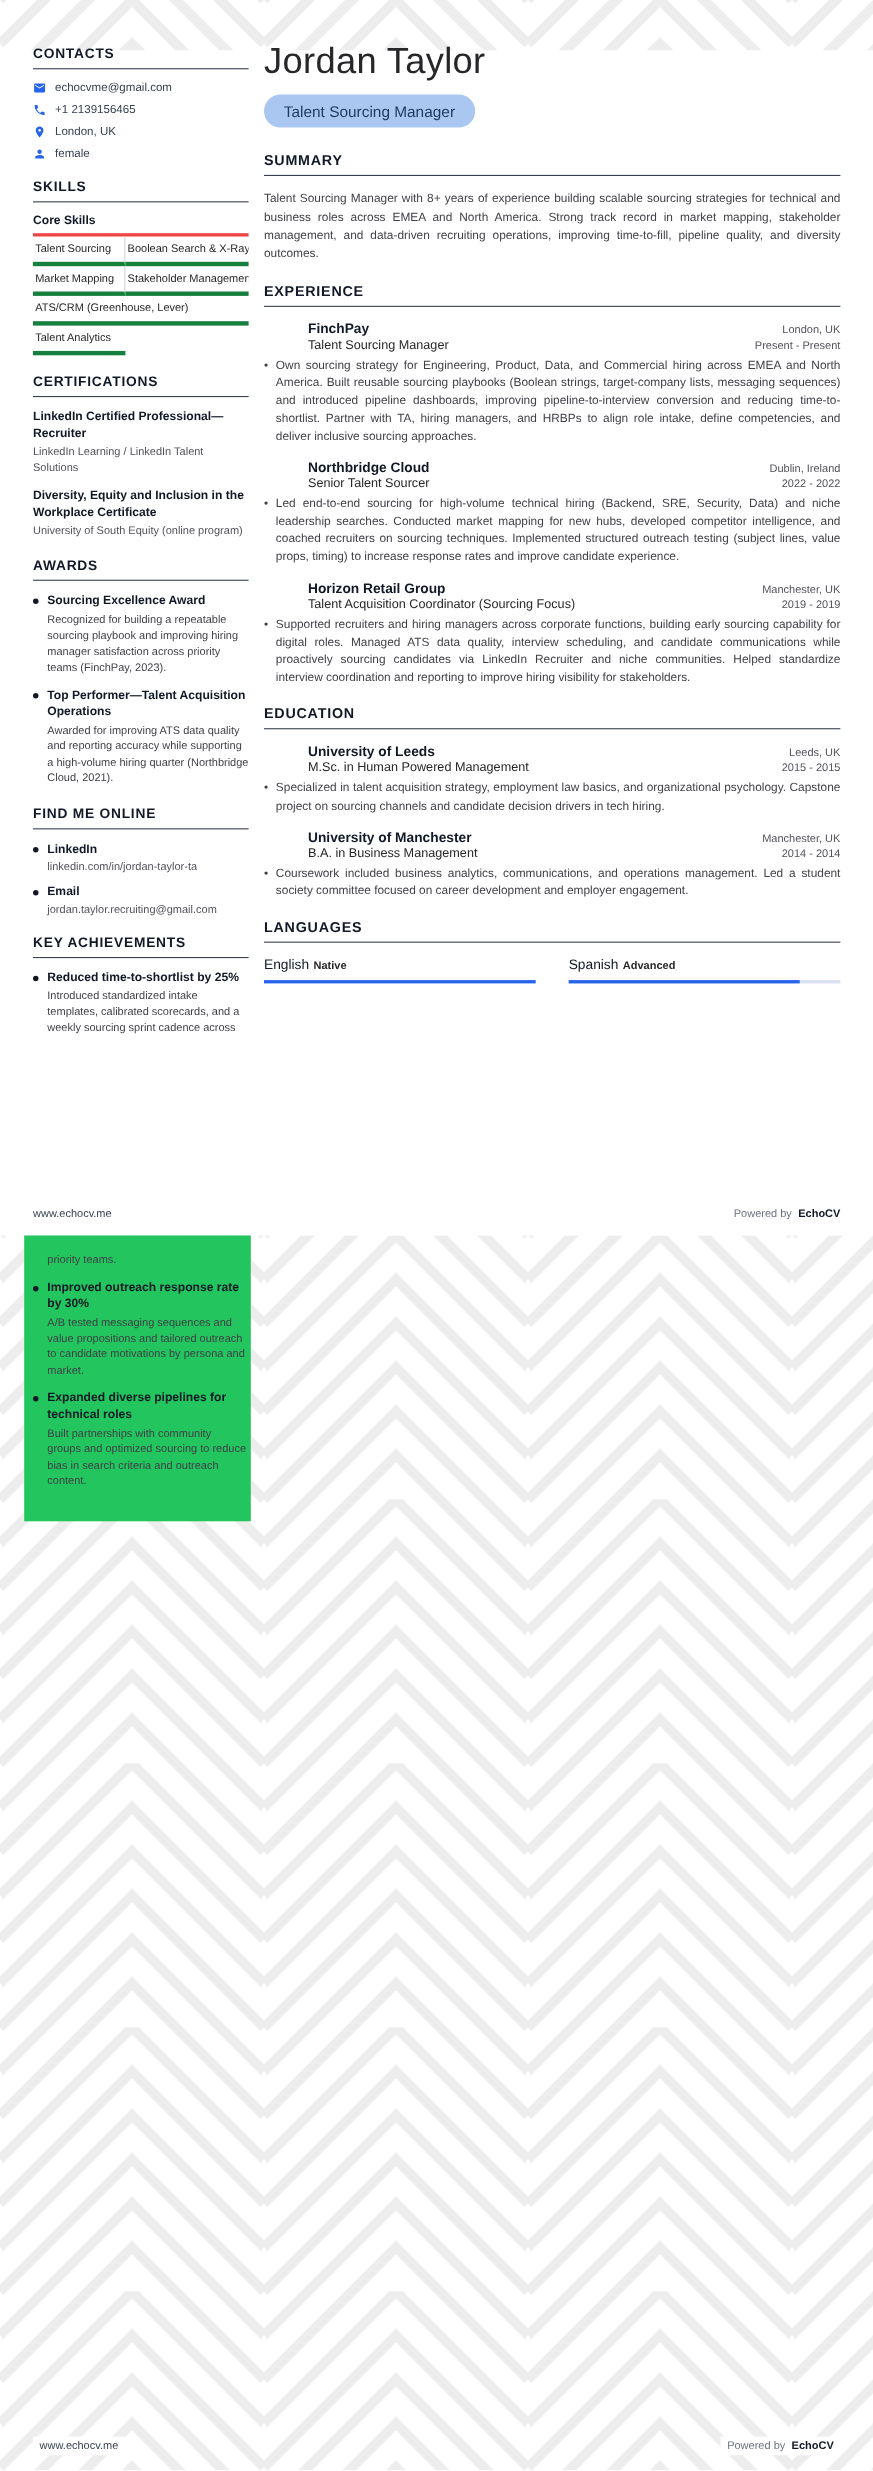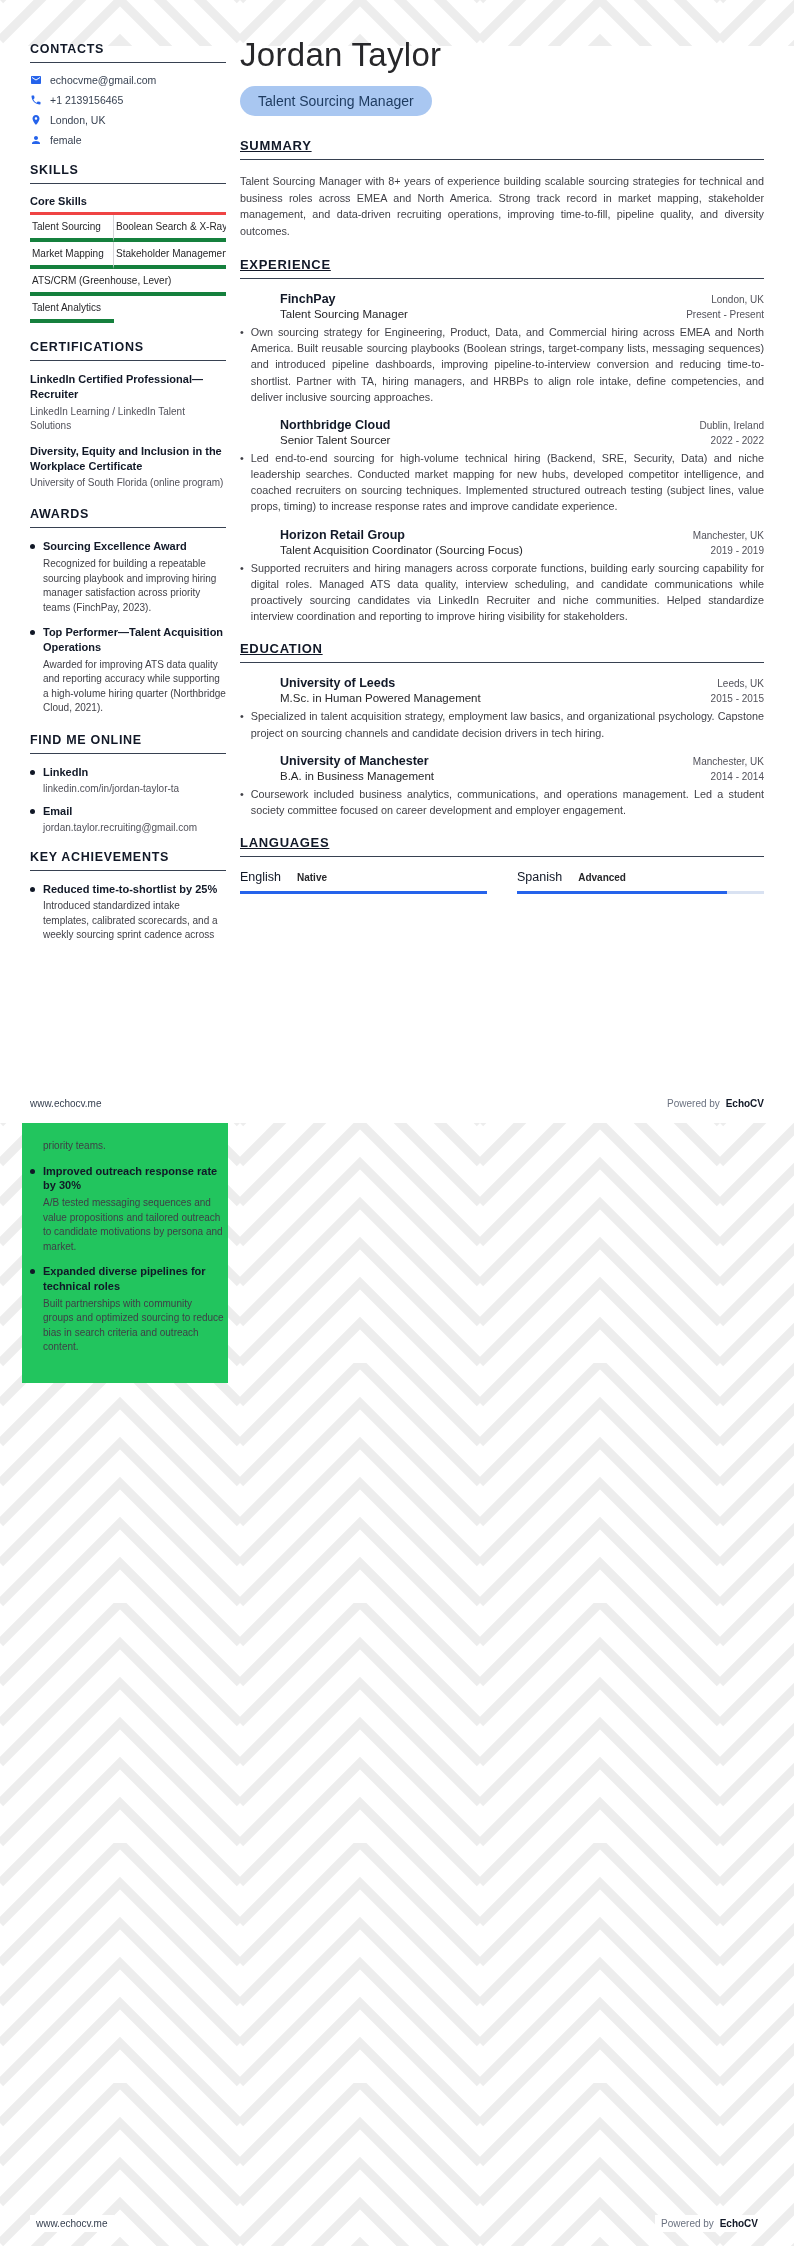--- a/index.html
+++ b/index.html
@@ -38,36 +38,36 @@
   .b-body { flex:1; min-width:0; }
   .b-title { font-size:11px; font-weight:bold; color:#111827; line-height:1.35; margin-bottom:3px; }
   .b-desc { font-size:10px; color:#3f3f46; line-height:1.45; }
   .b-link { font-size:10px; color:#52525b; }
 
   
   .main { position:absolute; left:240px; top:36px; width:524px; }
   .header-block { margin-bottom:22px; }
   .name { font-size:33px; font-weight:400; color:#27272a; margin:0 0 12px 0; letter-spacing:.3px; }
   .badge { display:inline-block; background:#a9c7f1; color:#1d3a5f; font-size:14px; line-height:1; padding:8px 18px; border-radius:999px; }
-  .main .section-title { font-size:13px; margin-bottom:13px;text-decoration:underline; }
+  .main .section-title { font-size:13px; margin-bottom:13px; }
   .para { font-size:10.8px; line-height:1.55; color:#3f3f46; text-align:justify; }
 
   .xp-item { margin-bottom:13px; }
   .row-between { display:flex; justify-content:space-between; align-items:baseline; gap:12px;padding-left:40px; }
   .xp-company { font-size:12.5px; font-weight:bold; color:#111827; }
   .xp-meta { font-size:10px; color:#52525b; white-space:nowrap; }
   .xp-role { font-size:11.5px; color:#27272a; margin-top:2px; }
   .xp-bullet { display:flex; gap:7px; margin-top:4px; }
   .bmark { font-size:10.8px; line-height:1.5; color:#3f3f46; flex:none; }
   .bmark::before { content:"•"; }
   .btext { font-size:10.8px; line-height:1.5; color:#3f3f46; text-align:justify; flex:1; }
 
   .lang-grid { display:flex; gap:30px; margin-top:6px; }
   .lang { flex:1; }
-  .lang-row { display:flex; align-items:baseline; gap:16px; margin-bottom:7px; }
+  .lang-row { display:flex; align-items:baseline; gap:4px; margin-bottom:7px; }
   .lang-name { font-size:12.5px; color:#111827; }
   .lang-level { font-size:10px; font-weight:bold; color:#27272a; }
   .lang-bar { height:3px; background:#d9e2f2; width:100%; }
   .lang-fill { height:3px; background:#2563eb; }
 
   
   .footer {
     position:absolute; bottom:14px; left:30px; right:30px;
     display:flex; justify-content:space-between; align-items:center;
     font-size:10px; color:#374151;
@@ -156,21 +156,21 @@
     </section>
 
     <section class="section">
       <h2 class="section-title">CERTIFICATIONS</h2>
       <div class="cert-item">
         <div class="cert-title">LinkedIn Certified Professional—Recruiter</div>
         <div class="cert-org">LinkedIn Learning / LinkedIn Talent Solutions</div>
       </div>
       <div class="cert-item">
         <div class="cert-title">Diversity, Equity and Inclusion in the Workplace Certificate</div>
-        <div class="cert-org">University of South Florida (online program)</div>
+        <div class="cert-org">University of South Equity (online program)</div>
       </div>
     </section>
 
     <section class="section">
       <h2 class="section-title">AWARDS</h2>
       <div class="b-item">
         <span class="b-dot"></span>
         <div class="b-body">
           <div class="b-title">Sourcing Excellence Award</div>
           <div class="b-desc">Recognized for building a repeatable sourcing playbook and improving hiring manager satisfaction across priority teams (FinchPay, 2023).</div>

